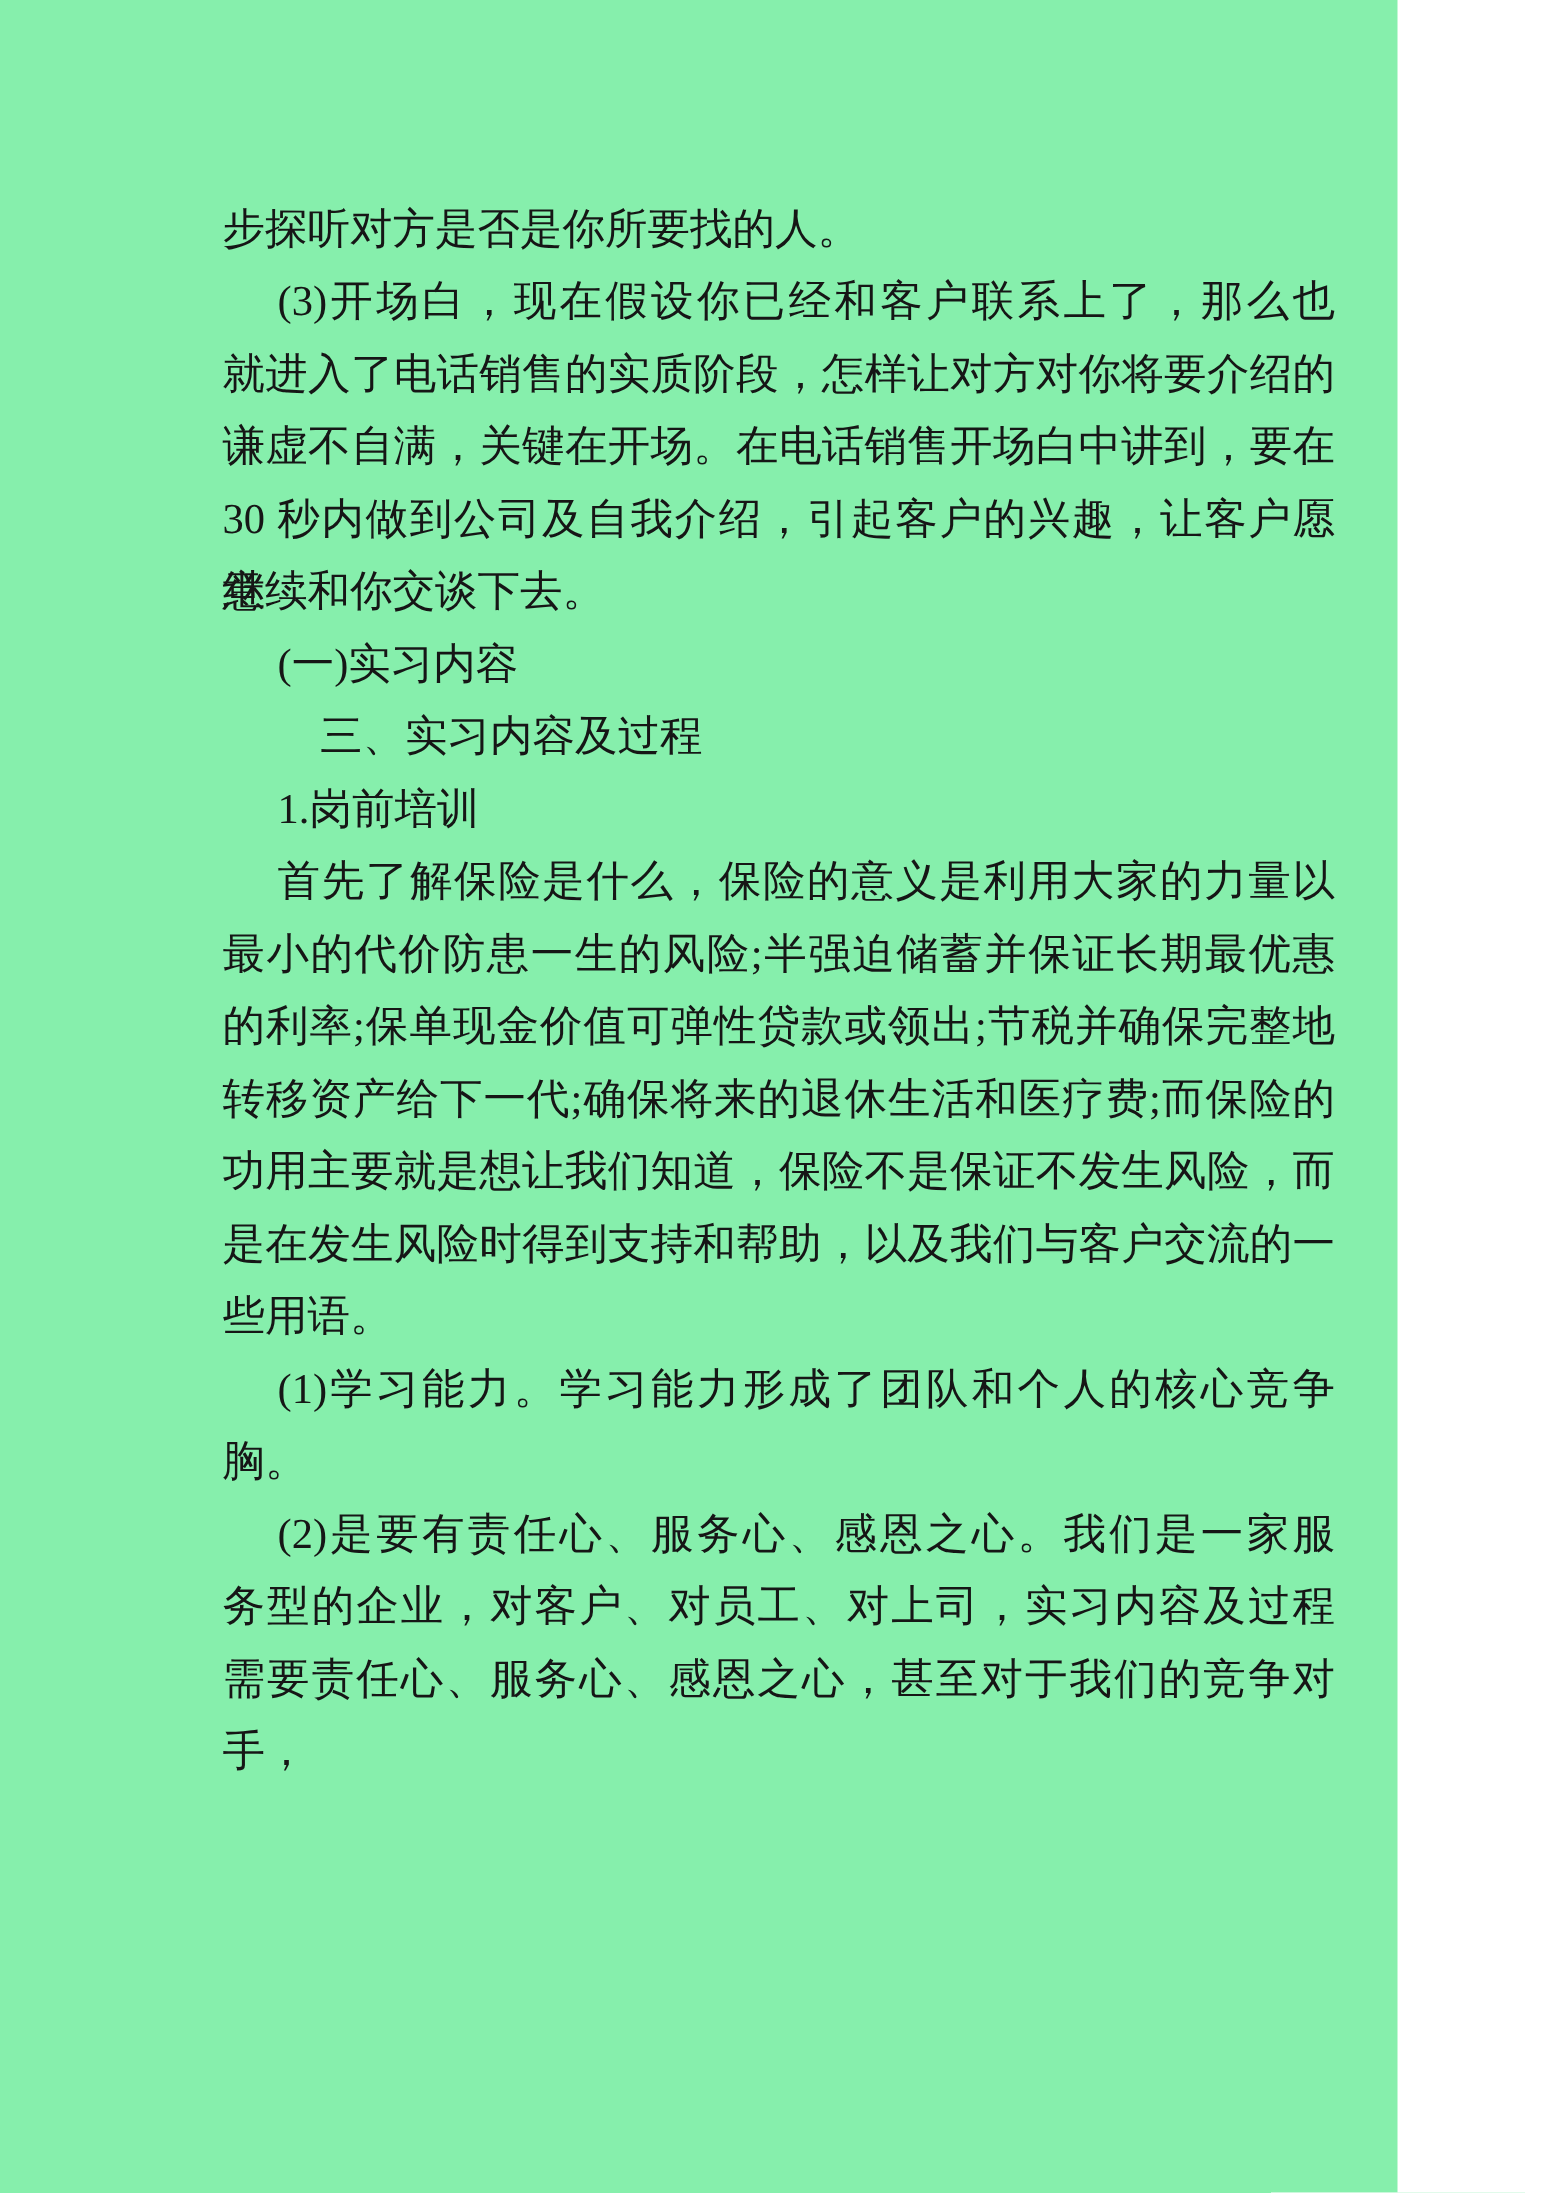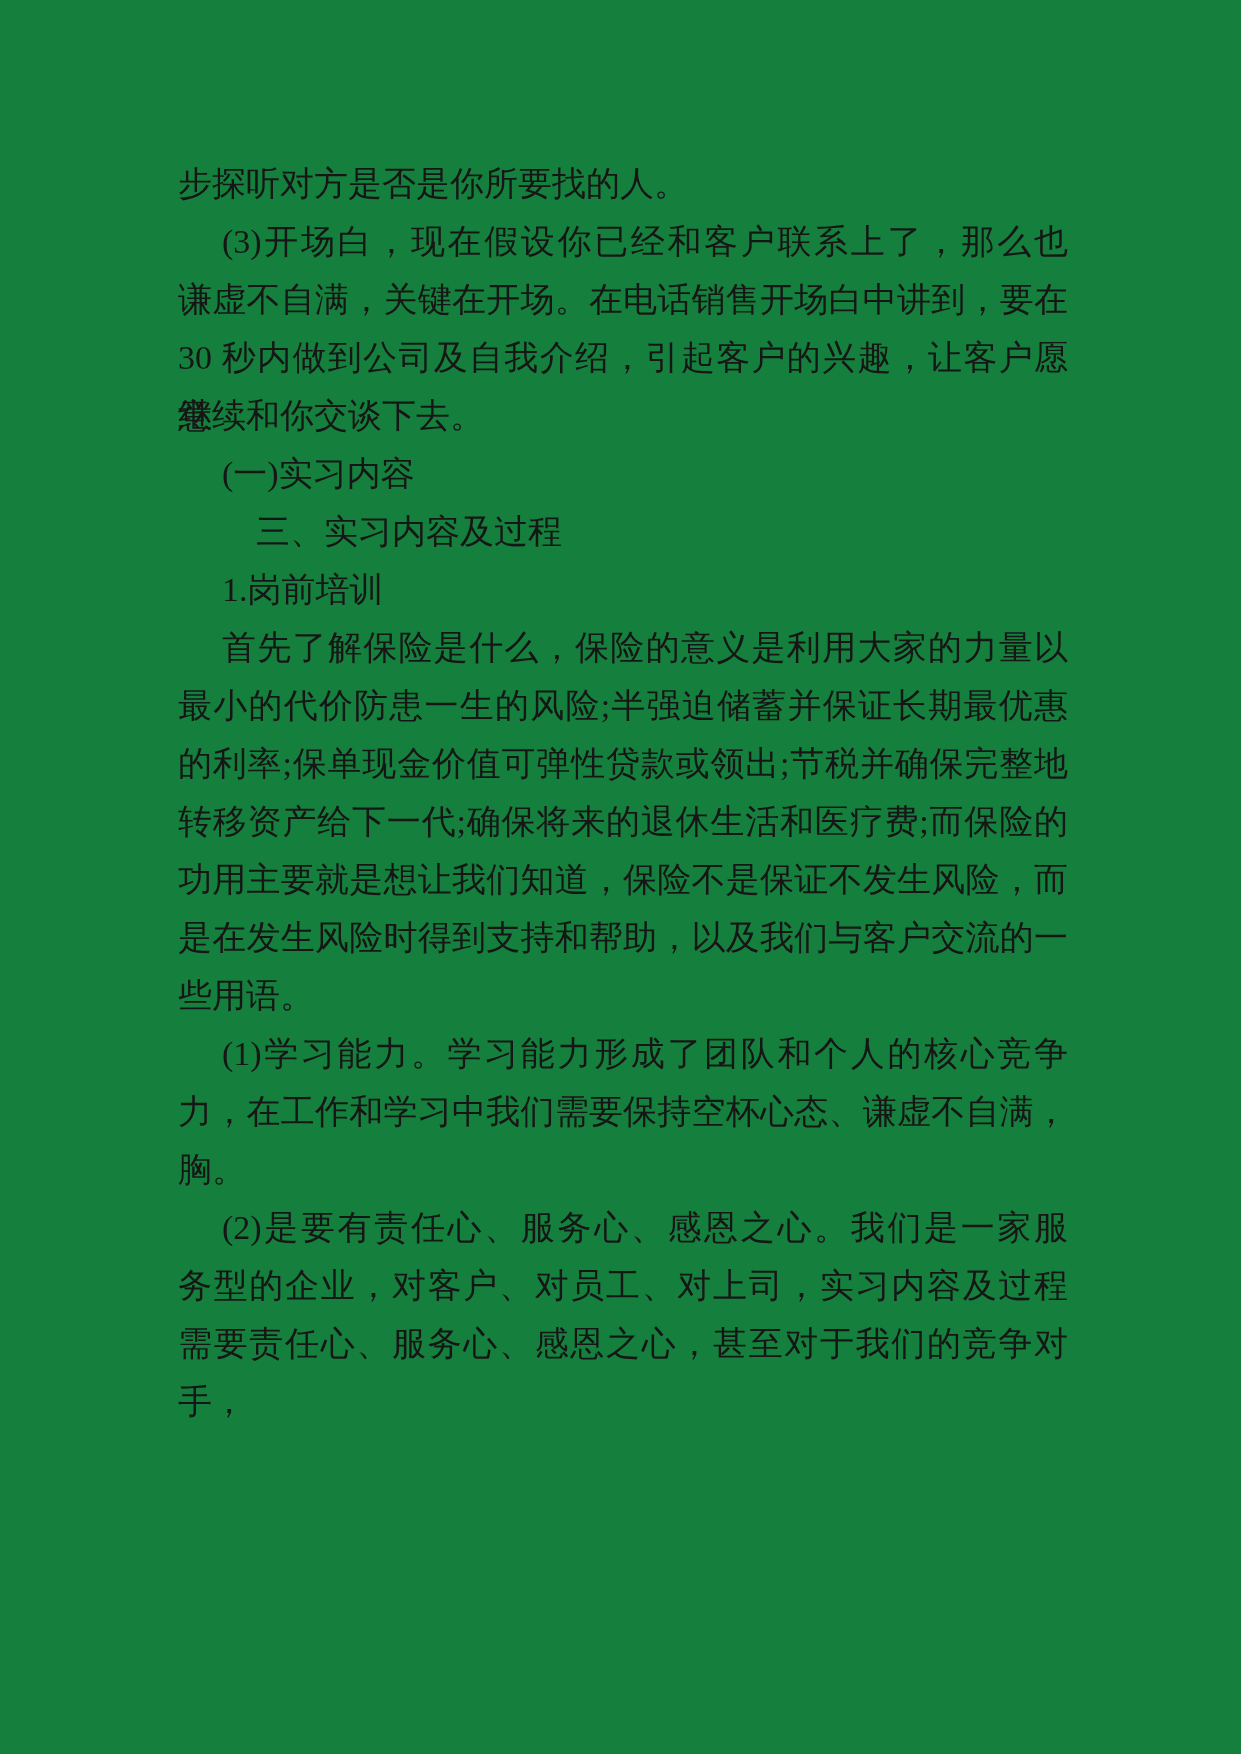--- a/index.html
+++ b/index.html
@@ -2,23 +2,23 @@
 <html><head>
 <meta charset="utf-8">
 <style>
   html, body {
     margin: 0;
     padding: 0;
     background: #ffffff;
   }
   .page {
     position: relative;
-    width: 1241px;
+    width: 1118px;
     height: 1754px;
-    background: #15803d;
+    background: #86efac;
     overflow: hidden;
     font-family: "Liberation Serif", "DejaVu Serif", serif;
   }
   .text-block {
     position: absolute;
     left: 178px;
     top: 155px;
     width: 890px;
   }
   .line {
@@ -43,33 +43,33 @@
   .line.indent-para    { text-indent: 44px; }
   .line.indent-heading { text-indent: 78px; }
 </style>
 </head>
 <body>
 
 <div class="page">
   <div class="text-block" id="text-block">
       <div class="line natural indent-none">步探听对方是否是你所要找的人。</div>
       <div class="line justify indent-para">(3)开场白，现在假设你已经和客户联系上了，那么也</div>
+      <div class="line justify indent-none">就进入了电话销售的实质阶段，怎样让对方对你将要介绍的</div>
       <div class="line justify indent-none">谦虚不自满，关键在开场。在电话销售开场白中讲到，要在</div>
       <div class="line justify indent-none">30 秒内做到公司及自我介绍，引起客户的兴趣，让客户愿意</div>
       <div class="line natural indent-none">继续和你交谈下去。</div>
       <div class="line natural indent-para">(一)实习内容</div>
       <div class="line natural indent-heading">三、实习内容及过程</div>
       <div class="line natural indent-para">1.岗前培训</div>
       <div class="line justify indent-para">首先了解保险是什么，保险的意义是利用大家的力量以</div>
       <div class="line justify indent-none">最小的代价防患一生的风险;半强迫储蓄并保证长期最优惠</div>
       <div class="line justify indent-none">的利率;保单现金价值可弹性贷款或领出;节税并确保完整地</div>
       <div class="line justify indent-none">转移资产给下一代;确保将来的退休生活和医疗费;而保险的</div>
       <div class="line justify indent-none">功用主要就是想让我们知道，保险不是保证不发生风险，而</div>
       <div class="line justify indent-none">是在发生风险时得到支持和帮助，以及我们与客户交流的一</div>
       <div class="line natural indent-none">些用语。</div>
       <div class="line justify indent-para">(1)学习能力。学习能力形成了团队和个人的核心竞争</div>
-      <div class="line justify indent-none">力，在工作和学习中我们需要保持空杯心态、谦虚不自满，</div>
       <div class="line natural indent-none">胸。</div>
       <div class="line justify indent-para">(2)是要有责任心、服务心、感恩之心。我们是一家服</div>
       <div class="line justify indent-none">务型的企业，对客户、对员工、对上司，实习内容及过程</div>
       <div class="line natural indent-none">需要责任心、服务心、感恩之心，甚至对于我们的竞争对手，</div>
     </div>
 </div>
 
 </body></html>

